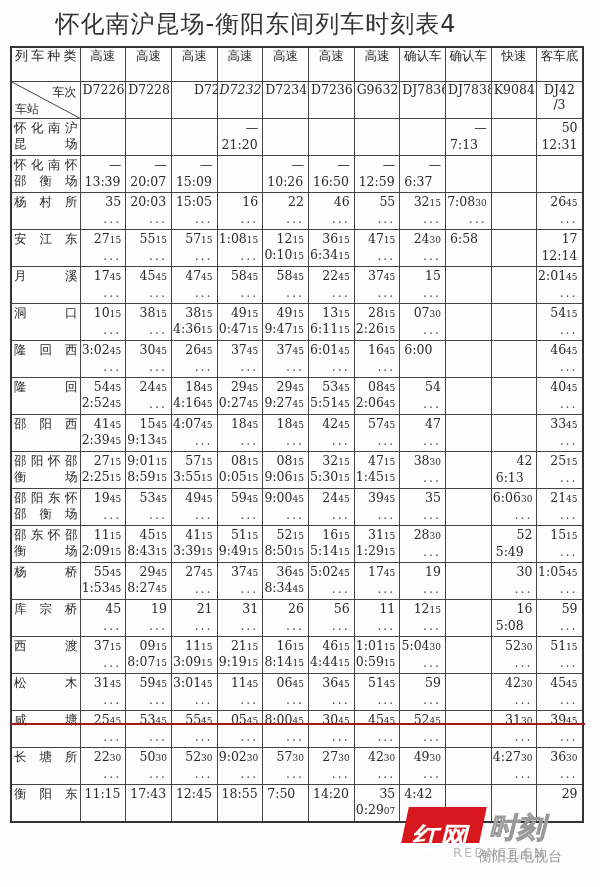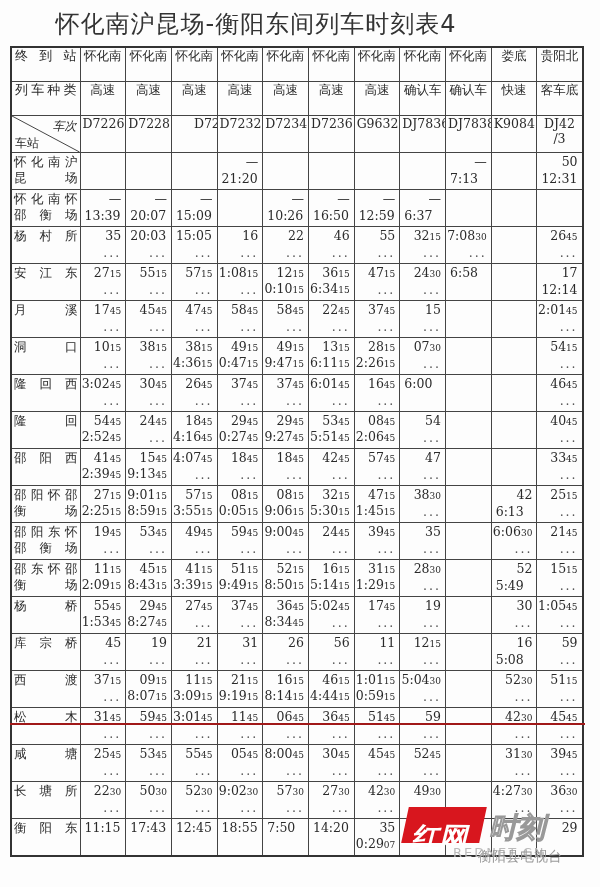--- a/index.html
+++ b/index.html
@@ -23,21 +23,21 @@
   }
   col.c0 { width: 69px; }
   col.cn { width: 45.7px; }
   .hdr td { text-align: center; vertical-align: middle; font-size: 12.5px; }
   .hdr td.lbl { text-align: justify; text-align-last: justify; padding: 0 3px; font-size: 13px; }
   .r-origin td, .r-dest td { height: 33px; }
   .r-type td { height: 33px; }
   .r-num td { height: 36px; }
   .diag { position: relative; padding: 0 !important; }
   .diag svg { position: absolute; left: 0; top: 0; width: 100%; height: 100%; }
-  .diag .tr { position: absolute; right: 3px; top: 2px; font-size: 12px; font-style: italic; }
+  .diag .tr { position: absolute; right: 3px; top: 2px; font-size: 12px; }
   .diag .bl { position: absolute; left: 3px; bottom: 1px; font-size: 12px; }
   td.st {
     text-align: justify; text-align-last: justify; padding: 1px 2px !important;
     font-size: 13px; line-height: 16px; white-space: normal; vertical-align: middle;
   }
   td.st span { display: block; }
   .body-row td { height: 34px; }
   .cell { position: relative; height: 34px; }
   .cell .top { position: absolute; right: 2px; top: 1px; text-align: right; }
   .cell .bot { position: absolute; right: 2px; bottom: 0; text-align: right; }
@@ -70,34 +70,20 @@
       <col class="cn">
       <col class="cn">
       <col class="cn">
     <col class="cn">
       <col class="cn">
       <col class="cn">
       <col class="cn">
       <col class="cn">
   </colgroup>
   <tbody id="tbody">
-    <tr class="hdr r-dest">
-      <td class="lbl">终到站</td>
-    <td>怀化南</td>
-        <td>怀化南</td>
-        <td>怀化南</td>
-        <td>怀化南</td>
-        <td>怀化南</td>
-        <td>怀化南</td>
-        <td>怀化南</td>
-        <td>怀化南</td>
-        <td>怀化南</td>
-        <td>娄底</td>
-        <td>贵阳北</td>
-      </tr>
     <tr class="hdr r-type">
       <td class="lbl">列车种类</td>
     <td>高速</td>
         <td>高速</td>
         <td>高速</td>
         <td>高速</td>
         <td>高速</td>
         <td>高速</td>
         <td>高速</td>
         <td>确认车</td>
@@ -109,21 +95,21 @@
       <td class="diag">
         <svg viewBox="0 0 69 36" preserveAspectRatio="none">
             <line x1="0" y1="0" x2="69" y2="36" stroke="#444" stroke-width="1"></line>
           </svg>
         <span class="tr">车次</span>
         <span class="bl">车站</span>
       </td>
     <td style="white-space: pre-line; line-height: 15px;">D7226</td>
         <td style="white-space: pre-line; line-height: 15px;">D7228</td>
         <td style="white-space: pre-line; line-height: 15px; padding-left: 22px;">D7230</td>
-        <td style="white-space: pre-line; line-height: 15px;">D7232</td>
+        <td style="white-space: pre-line; line-height: 15px; font-style: italic;">D7232</td>
         <td style="white-space: pre-line; line-height: 15px;">D7234</td>
         <td style="white-space: pre-line; line-height: 15px;">D7236</td>
         <td style="white-space: pre-line; line-height: 15px;">G9632</td>
         <td style="white-space: pre-line; line-height: 15px;">DJ7836</td>
         <td style="white-space: pre-line; line-height: 15px;">DJ7838</td>
         <td style="white-space: pre-line; line-height: 15px; margin-top: 17px;">K9084</td>
         <td style="white-space: pre-line; line-height: 15px;">DJ42
 /3</td>
       </tr>
   <tr class="body-row">

